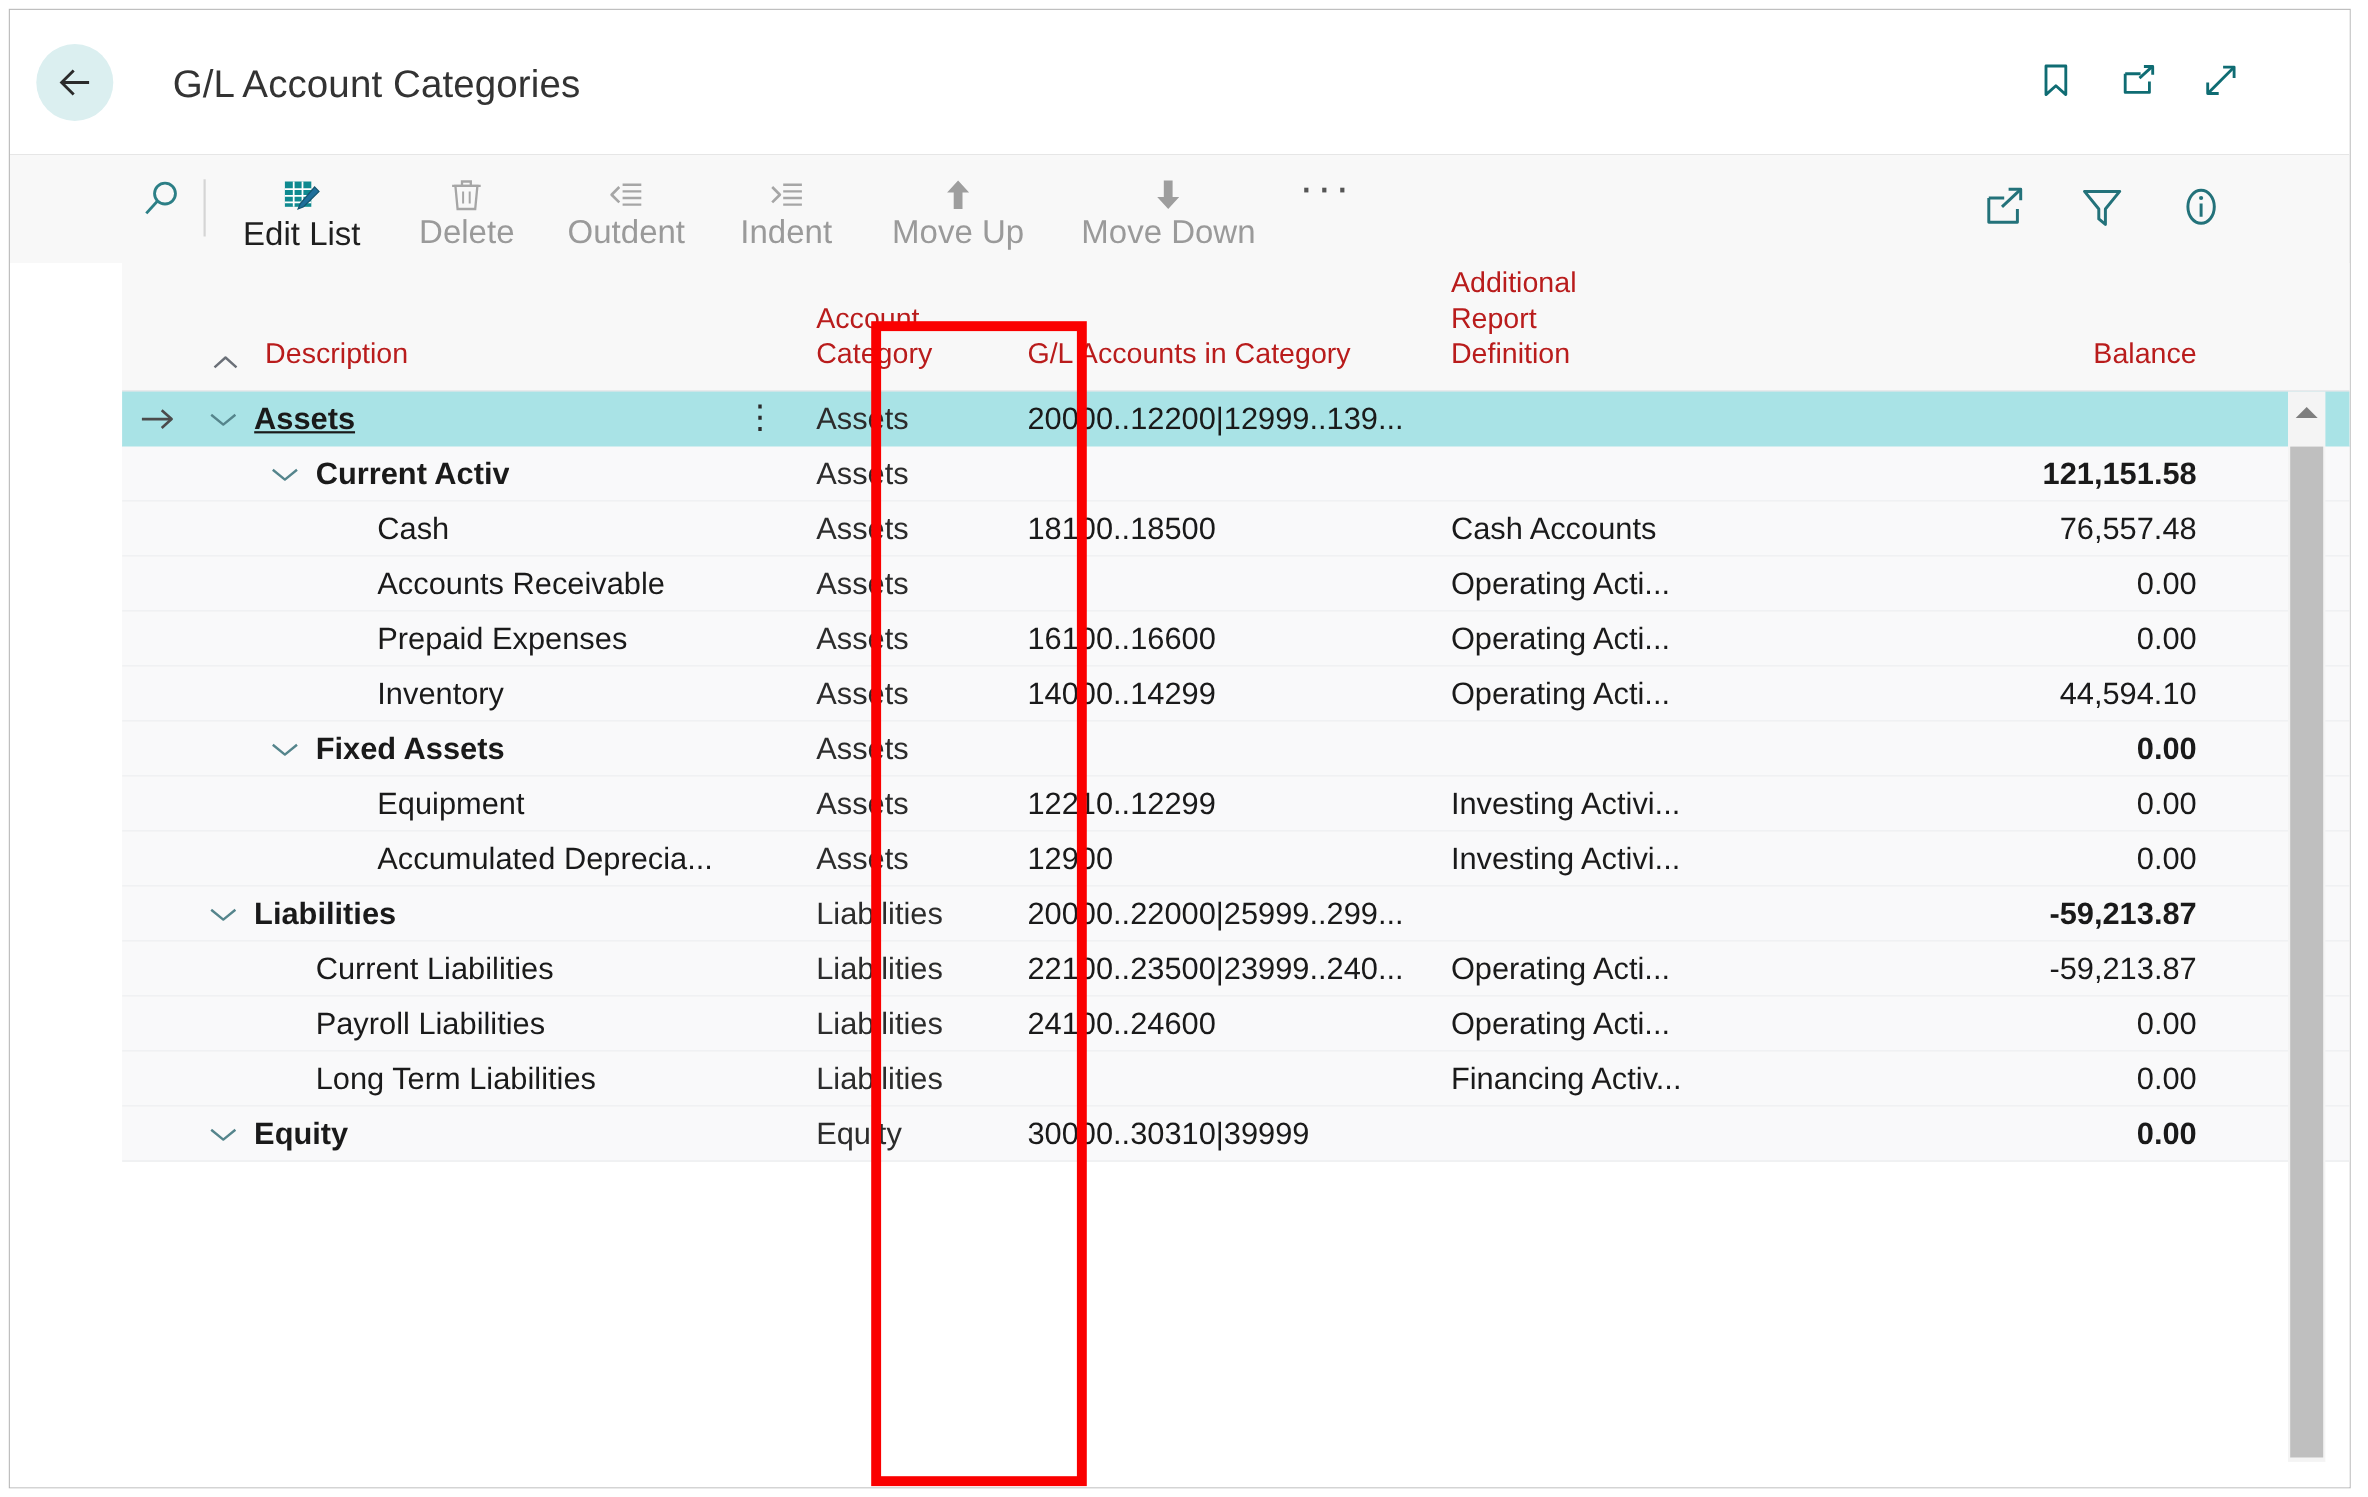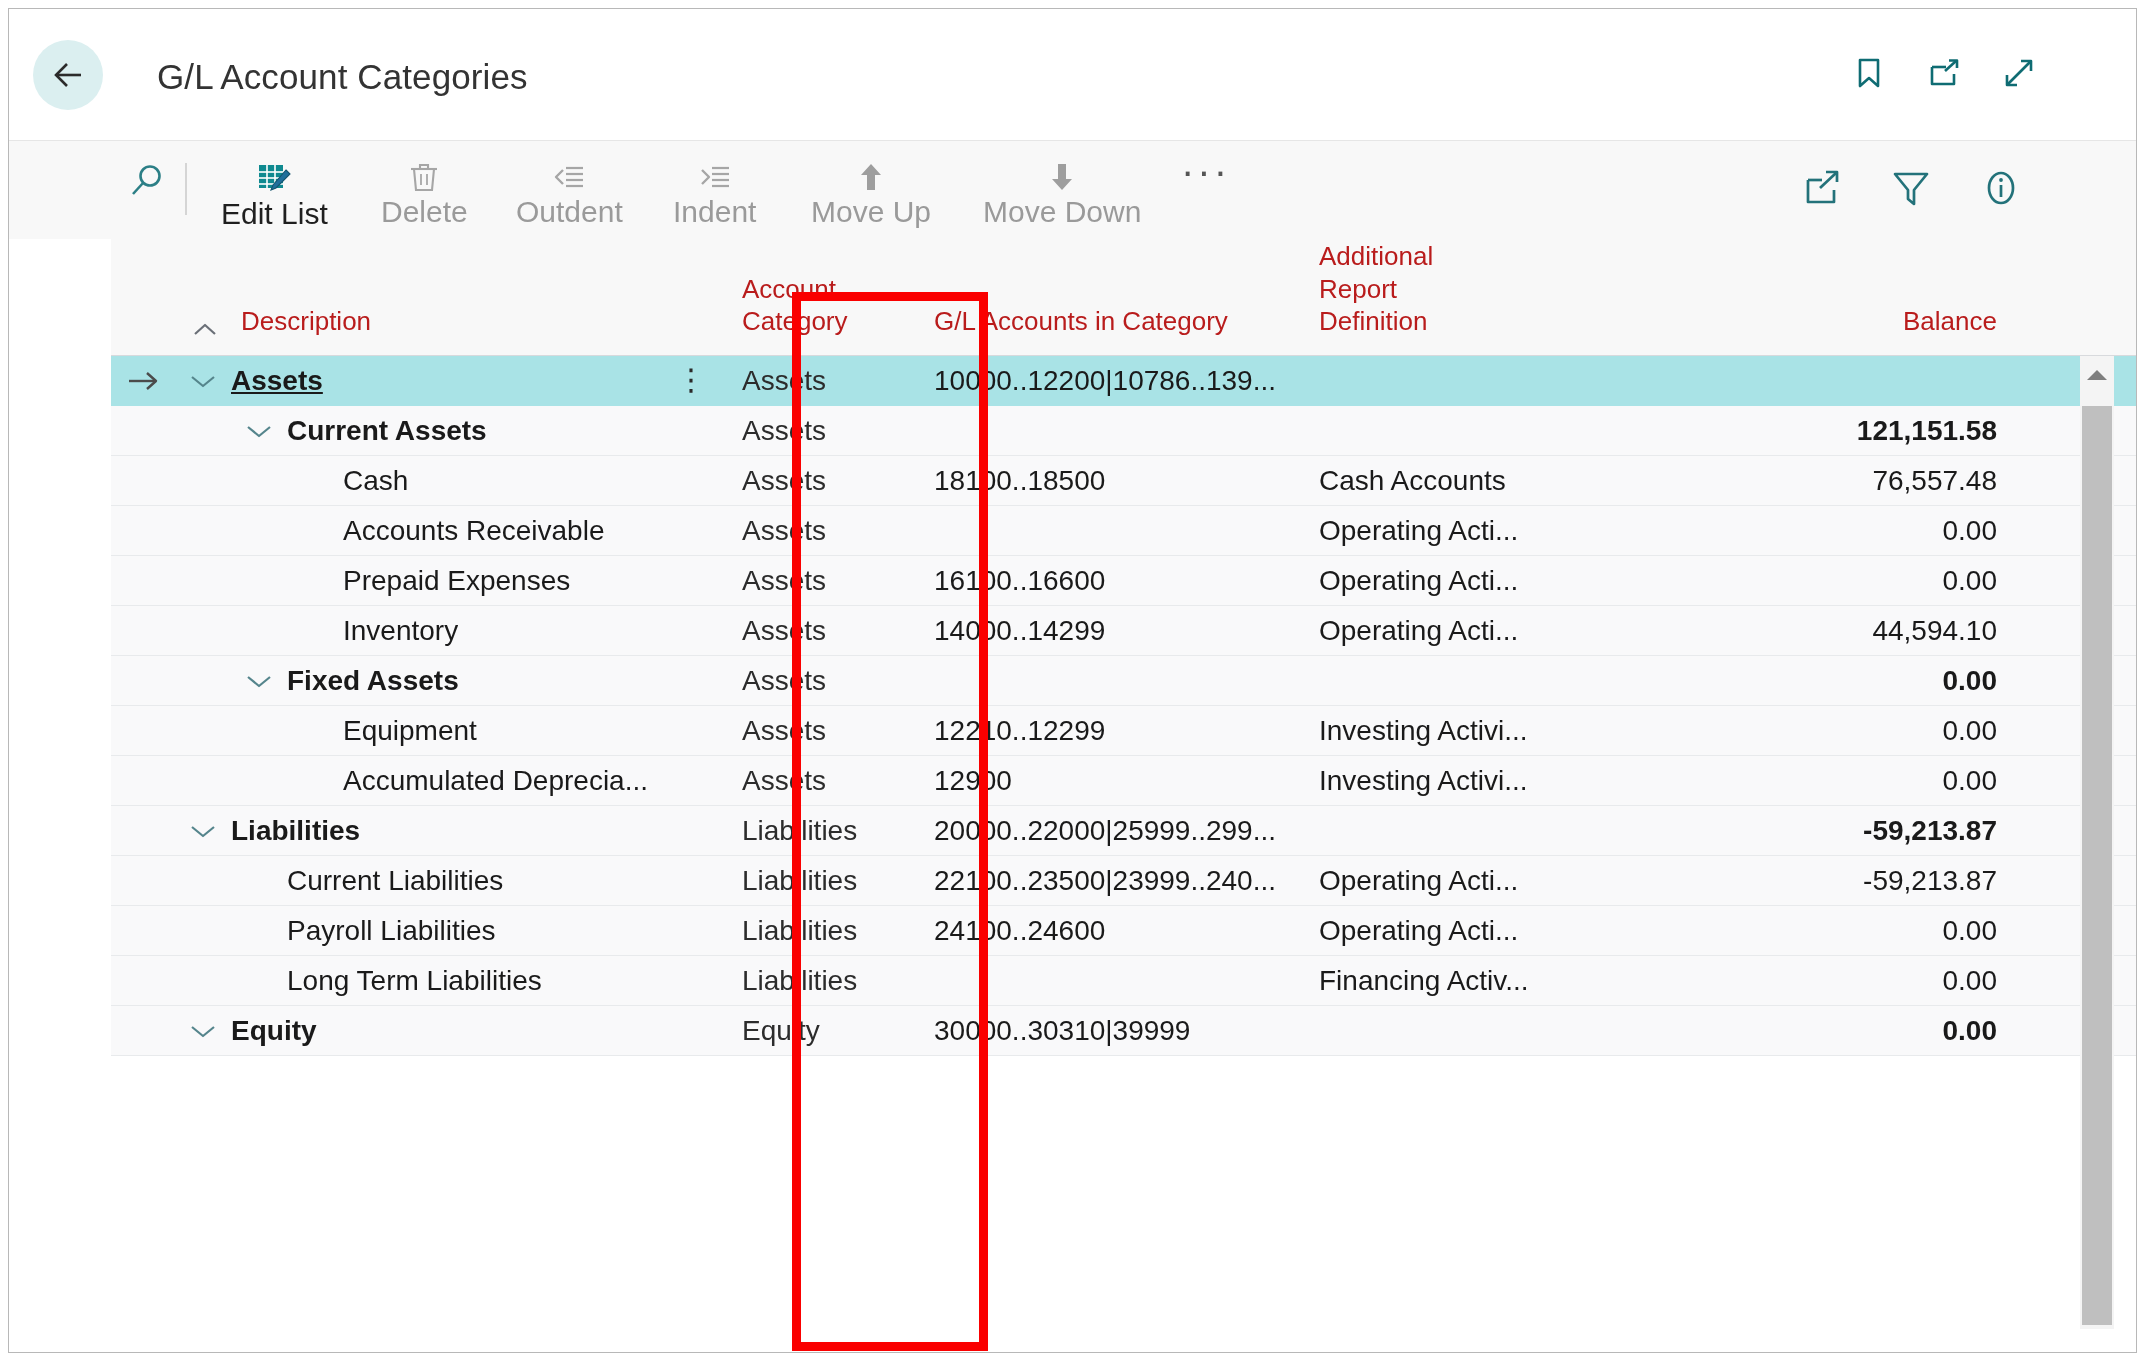--- a/index.html
+++ b/index.html
@@ -494,33 +494,33 @@
                 <div class="expander">
                   <svg width="30" height="20" viewBox="0 0 30 20">
                     <path d="M4 6 L15 15 L26 6" fill="none" stroke="#55858c" stroke-width="2.2" stroke-linejoin="round"></path>
                   </svg>
                 </div>
                 <span class="desc-text link">Assets</span>
               </div>
               <span class="row-menu">⋮</span>
             </div>
             <div class="cell c-cat">Assets</div>
-            <div class="cell c-gl">10000..12200|10786..139...</div>
+            <div class="cell c-gl">20000..12200|12999..139...</div>
             <div class="cell c-ard"></div>
           </div>
           <div class="row data-row bold">
             <div class="cell c-desc">
               <div class="row-arrow"></div>
               <div class="indent-2" style="display: flex; align-items: center; flex: 1 1 0%;">
                 <div class="expander">
                   <svg width="30" height="20" viewBox="0 0 30 20">
                     <path d="M4 6 L15 15 L26 6" fill="none" stroke="#55858c" stroke-width="2.2" stroke-linejoin="round"></path>
                   </svg>
                 </div>
-                <span class="desc-text">Current Assets</span>
+                <span class="desc-text">Current Activ</span>
               </div>
             </div>
             <div class="cell c-cat">Assets</div>
             <div class="cell c-gl"></div>
             <div class="cell c-ard"></div>
             <div class="cell c-bal">121,151.58</div>
           </div>
           <div class="row data-row">
             <div class="cell c-desc">
               <div class="row-arrow"></div>

